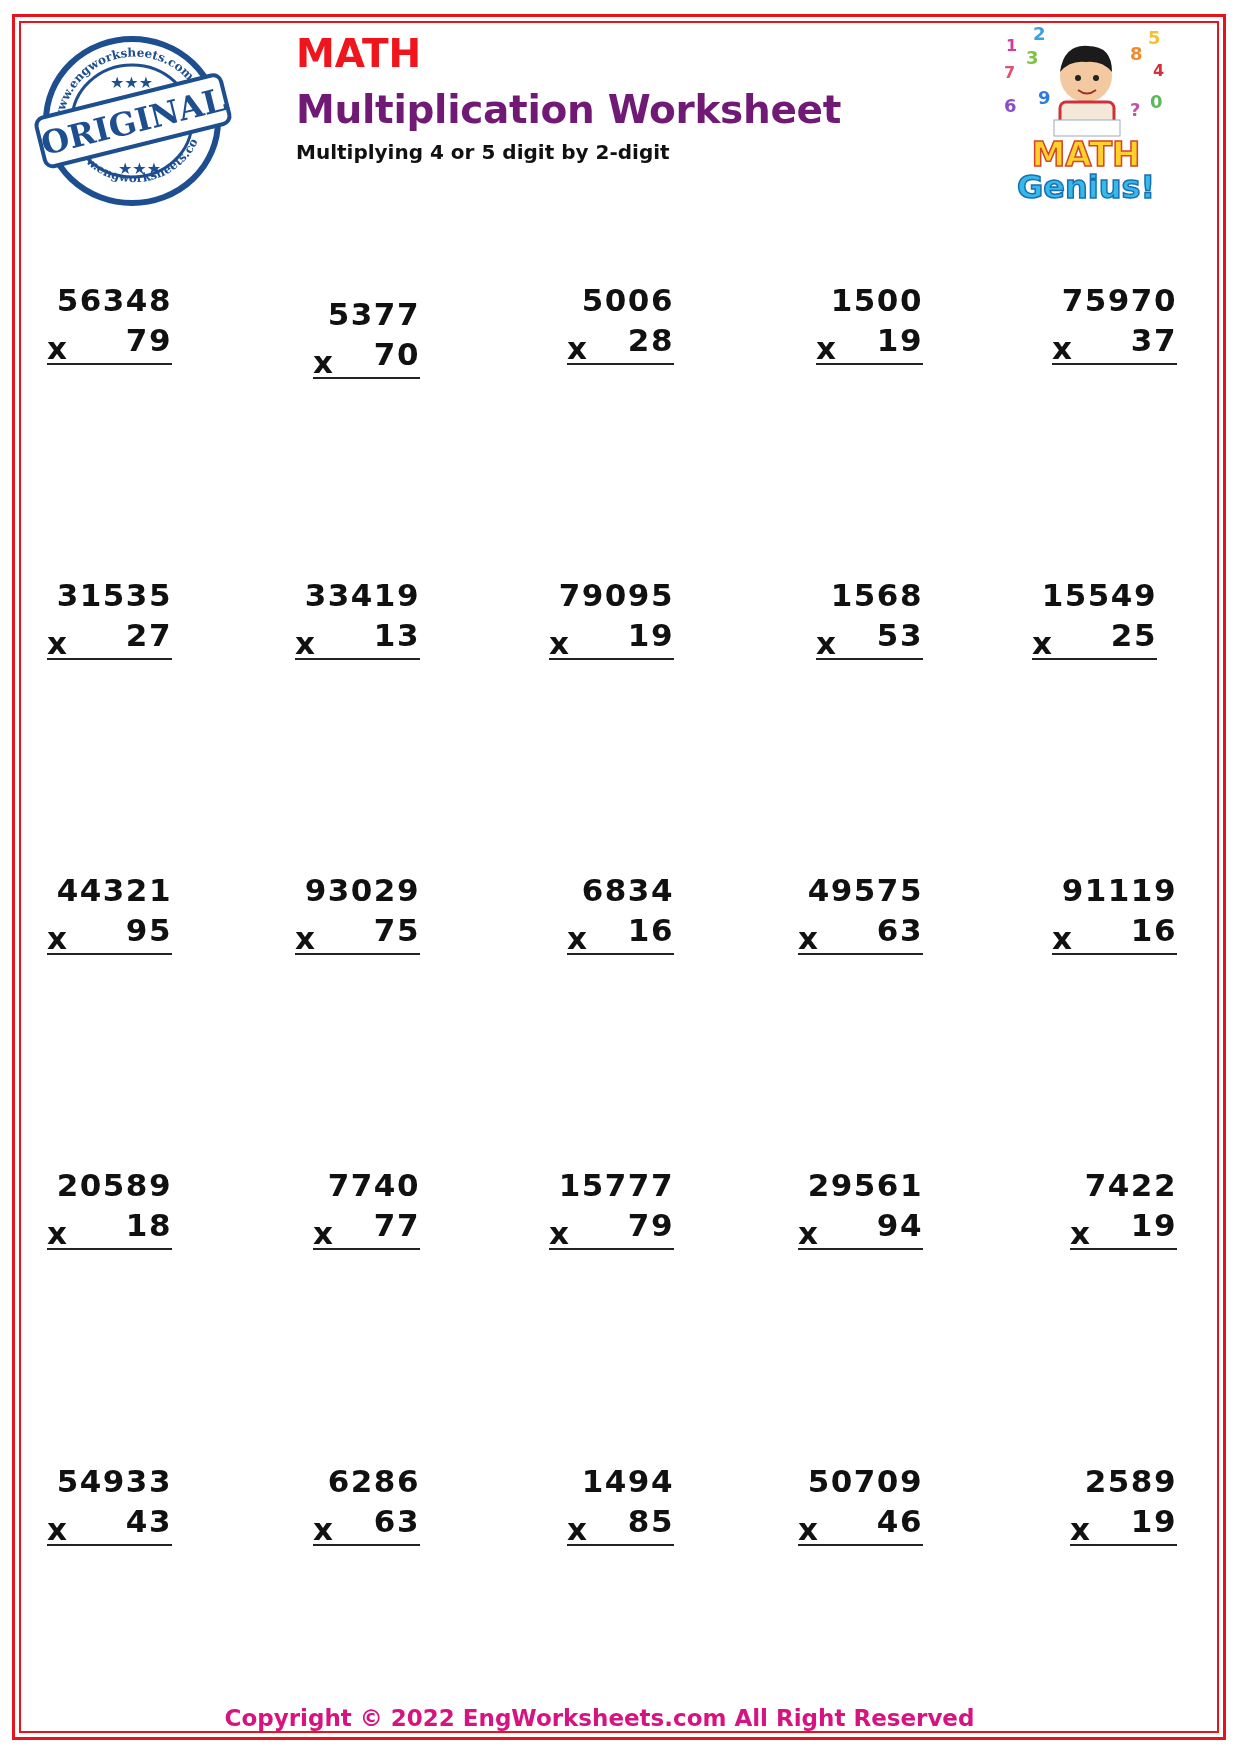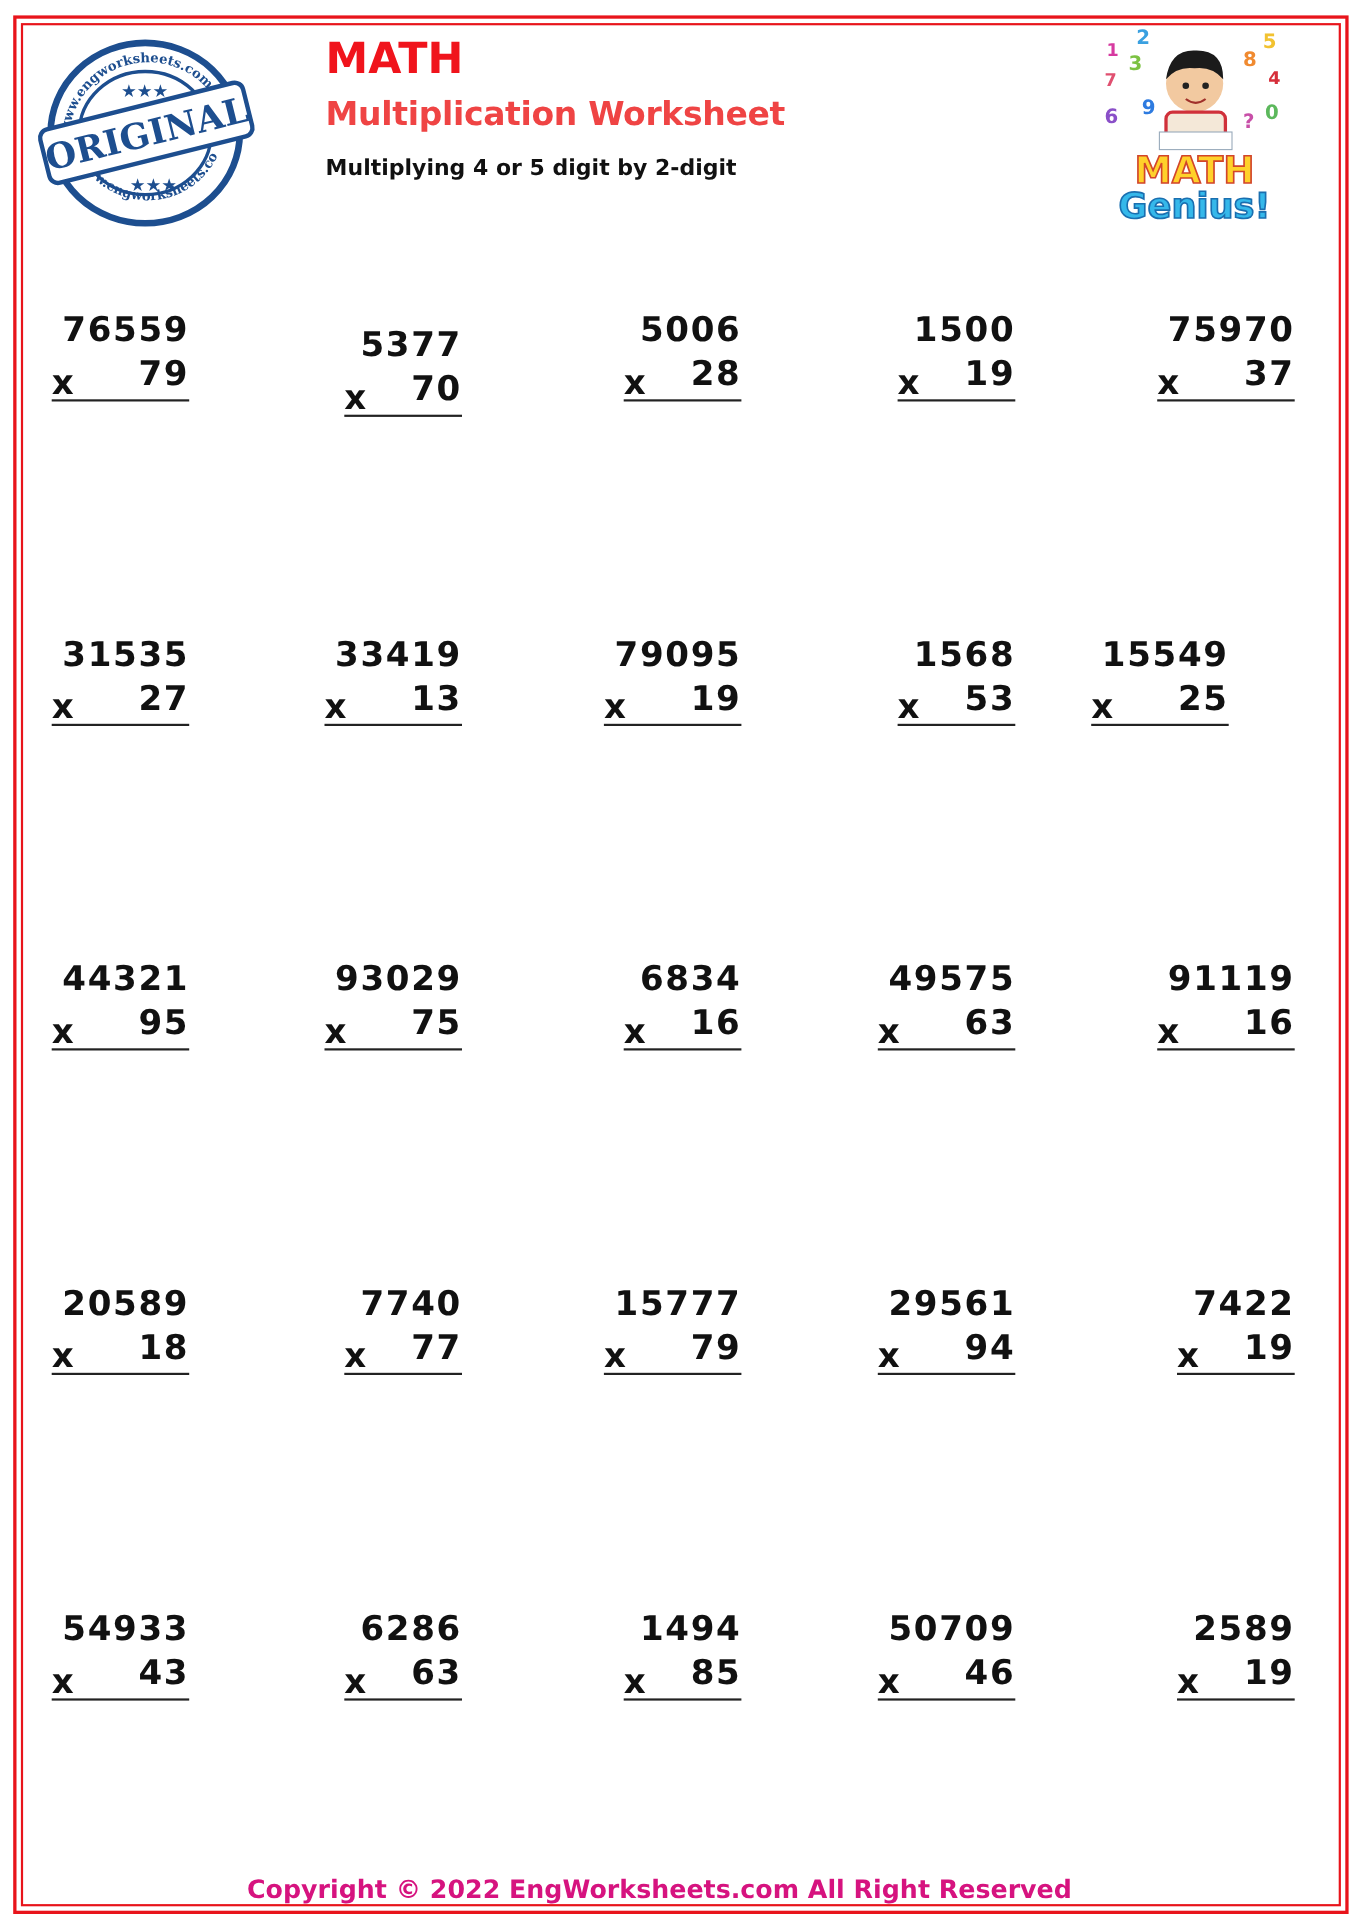--- a/index.html
+++ b/index.html
@@ -1,20 +1,20 @@
 <!DOCTYPE html>
 <html><head>
 <meta charset="utf-8">
 <style>
   html, body { margin:0; padding:0; background:#ffffff; }
   body { width:1239px; height:1754px; position:relative; overflow:hidden; font-family:"DejaVu Sans", sans-serif; }
   .border-outer { position:absolute; left:12px; top:14px; width:1214px; height:1726px; border:3px solid #e8141b; box-sizing:border-box; }
   .border-inner { position:absolute; left:19px; top:21px; width:1200px; height:1712px; border:2px solid #e8141b; box-sizing:border-box; }
   .title-math { position:absolute; left:296px; top:34px; font-size:39px; font-weight:bold; color:#f0141c; line-height:1; }
-  .title-main { position:absolute; left:296px; top:90px; font-size:30px; font-weight:bold; color:#ef4444; line-height:1; letter-spacing:-0.3px; }
+  .title-main { position:absolute; left:296px; top:90px; font-size:39px; font-weight:bold; color:#701a75; line-height:1; letter-spacing:-0.3px; }
   .subtitle { position:absolute; left:296px; top:142px; font-size:20px; font-weight:bold; color:#111; line-height:1; }
   .stamp { position:absolute; left:28px; top:26px; width:210px; height:185px; }
   .logo { position:absolute; left:998px; top:26px; width:175px; height:180px; }
   .problem { position:absolute; width:160px; height:80px; }
   .problem .top { position:absolute; right:0; top:0; font-size:31px; font-weight:bold; color:#111; letter-spacing:1.5px; line-height:1; }
   .problem .sign { position:absolute; top:48px; font-size:31px; font-weight:bold; color:#111; line-height:1; }
   .problem .bottom { position:absolute; right:0; top:40px; font-size:31px; font-weight:bold; color:#111; letter-spacing:1.5px; line-height:1; }
   .problem .rule { position:absolute; right:0; top:78px; height:2px; background:#222; }
   .footer { position:absolute; left:0; width:1239px; top:1707px; text-align:center; font-size:23px; font-weight:bold; color:#d6137f; line-height:1; }
   .footer span { margin-left:-40px; }
@@ -64,21 +64,21 @@
   <circle cx="98" cy="52" r="3" fill="#222"></circle>
   <path d="M80 64 Q89 71 98 64" stroke="#a0302a" stroke-width="2" fill="none"></path>
   <rect x="62" y="76" width="54" height="24" rx="6" fill="#f4e8d8" stroke="#d0303a" stroke-width="3"></rect>
   <rect x="56" y="94" width="66" height="16" fill="#ffffff" stroke="#9ab" stroke-width="1"></rect>
   <text x="88" y="140" text-anchor="middle" font-size="34" font-weight="bold" fill="#ffd12a" stroke="#d2452a" stroke-width="1.5" font-family="DejaVu Sans, sans-serif">MATH</text>
   <text x="88" y="172" text-anchor="middle" font-size="32" font-weight="bold" fill="#35b8ea" stroke="#1a6fb0" stroke-width="1.5" font-family="DejaVu Sans, sans-serif">Genius!</text>
 </svg>
 
 <div id="grid">
     <div class="problem" style="left: 12px; top: 285px;">
-      <div class="top">76559</div>
+      <div class="top">56348</div>
       <div class="sign" style="left: 35px;">x</div>
       <div class="bottom">79</div>
       <div class="rule" style="width: 125px;"></div>
     </div>
     <div class="problem" style="left: 260px; top: 285px; margin-top: 14px;">
       <div class="top">5377</div>
       <div class="sign" style="left: 53px;">x</div>
       <div class="bottom">70</div>
       <div class="rule" style="width: 107px;"></div>
     </div>
@@ -117,21 +117,21 @@
       <div class="sign" style="left: 35px;">x</div>
       <div class="bottom">19</div>
       <div class="rule" style="width: 125px;"></div>
     </div>
     <div class="problem" style="left: 763px; top: 580px;">
       <div class="top">1568</div>
       <div class="sign" style="left: 53px;">x</div>
       <div class="bottom">53</div>
       <div class="rule" style="width: 107px;"></div>
     </div>
-    <div class="problem" style="left: 957px; top: 580px;">
+    <div class="problem" style="left: 997px; top: 580px;">
       <div class="top">15549</div>
       <div class="sign" style="left: 35px;">x</div>
       <div class="bottom">25</div>
       <div class="rule" style="width: 125px;"></div>
     </div>
     <div class="problem" style="left: 12px; top: 875px;">
       <div class="top">44321</div>
       <div class="sign" style="left: 35px;">x</div>
       <div class="bottom">95</div>
       <div class="rule" style="width: 125px;"></div>

